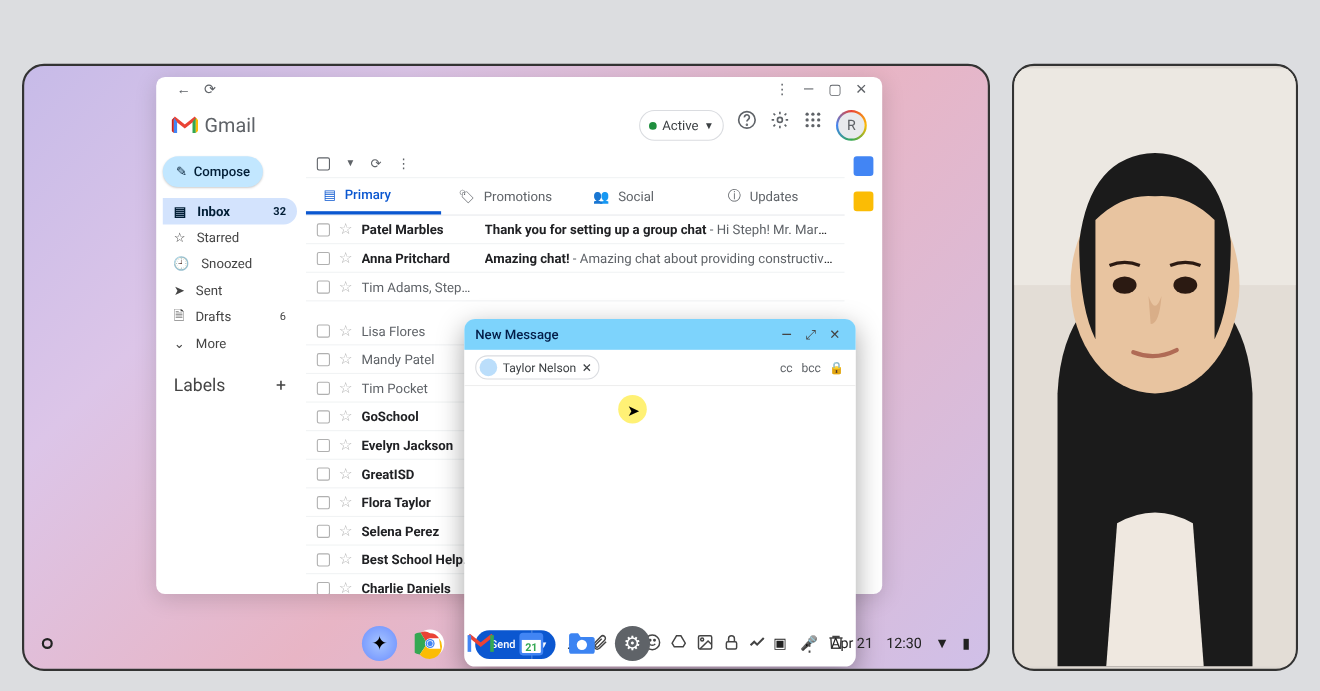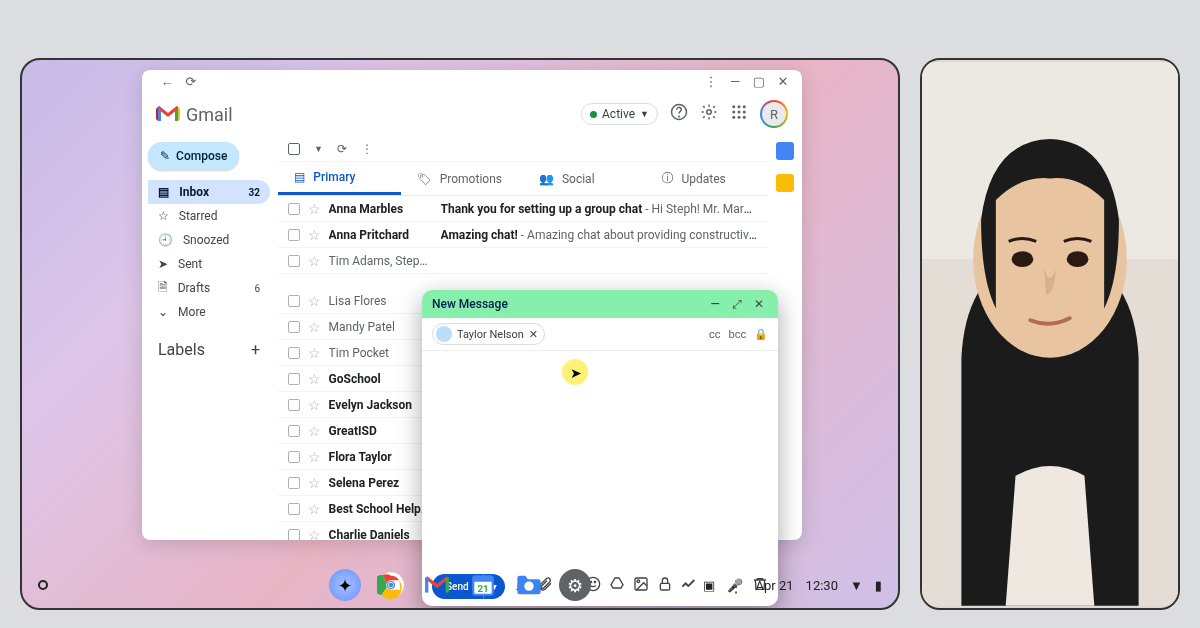--- a/index.html
+++ b/index.html
@@ -20,21 +20,21 @@
 .titlebar { height:22px; display:flex; align-items:center; padding:0 10px; color:#5f6368; }
 .titlebar .spacer { flex:1; }
 .tbtn { width:18px; height:18px; display:flex; align-items:center; justify-content:center; font-size:13px; cursor:pointer; margin-left:6px; }
 
 .topbar { height:44px; display:flex; align-items:center; padding:0 14px; gap:12px; }
 .logo { display:flex; align-items:center; gap:6px; font-size:18px; color:#5f6368; }
 .logo-icon { width:24px; height:18px; display:inline-block; }
 .searchbox { flex:1; max-width:380px; height:36px; background:#eaf1fb; border-radius:22px; display:flex; align-items:center; padding:0 12px; gap:10px; color:#5f6368; margin-left:80px;}
 .searchbox input { flex:1; border:none; background:transparent; font-size:14px; outline:none; }
 .status-chip { display:flex; align-items:center; gap:5px; font-size:12px; border:1px solid #dadce0; border-radius:14px; padding:3px 8px; color:#3c4043; }
-.top-icons { display:flex; align-items:center; gap:12px; margin-left:auto; }
+.top-icons { display:flex; gap:12px; margin-left:auto; }
 .icon { width:18px; height:18px; color:#5f6368; cursor:pointer; }
 .avatar { width:28px; height:28px; border-radius:50%; background:conic-gradient(#ea4335,#fbbc05,#34a853,#4285f4,#ea4335); padding:2px; }
 .avatar-inner{width:100%;height:100%;border-radius:50%;background:#e8eaed;display:flex;align-items:center;justify-content:center;font-size:13px;color:#5f6368;}
 
 .body-row { flex:1; display:flex; overflow:hidden; }
 .sidebar { width:136px; padding:6px 8px 0 6px; font-size:12px; color:#202124; }
 .compose-btn { display:flex; align-items:center; gap:6px; background:#c2e7ff; color:#001d35; border-radius:14px; padding:7px 12px; font-size:12px; font-weight:500; cursor:pointer; margin-bottom:10px; width:fit-content; box-shadow:0 1px 2px rgba(0,0,0,0.2);}
 .nav-item { display:flex; align-items:center; gap:10px; height:24px; padding:0 10px; border-radius:0 12px 12px 0; cursor:pointer; color:#444;}
 .nav-item.active { background:#d3e3fd; font-weight:700; color:#001d35;}
 .nav-item .count { margin-left:auto; font-size:10px; }
@@ -58,21 +58,21 @@
 .subject .preview{color:#5f6368;}
 
 .side-apps { width:34px; display:flex; flex-direction:column; align-items:center; gap:14px; padding-top:6px; }
 .side-apps .app-ic{width:18px;height:18px;border-radius:3px;}
 
 .compose-popup {
   position:absolute; left:400px; top:230px; width:356px; height:316px;
   background:#fff; border-radius:10px; box-shadow:0 8px 24px rgba(0,0,0,0.35);
   display:flex; flex-direction:column; overflow:hidden;
 }
-.compose-hdr{height:28px;background:#86efac;display:flex;align-items:center;padding:0 10px;font-size:12px;font-weight:500;color:#041e49;}
+.compose-hdr{height:28px;background:#7dd3fc;display:flex;align-items:center;padding:0 10px;font-size:12px;font-weight:500;color:#041e49;}
 .compose-hdr .spacer{flex:1;}
 .compose-hdr .hbtn{width:18px;height:18px;display:flex;align-items:center;justify-content:center;cursor:pointer;color:#444;font-size:12px;margin-left:4px;}
 .to-row{display:flex;align-items:center;gap:6px;padding:5px 10px;border-bottom:1px solid #eee;font-size:12px;}
 .chip{display:flex;align-items:center;gap:5px;border:1px solid #dadce0;border-radius:12px;padding:2px 6px 2px 3px;font-size:11px;color:#3c4043;}
 .chip-av{width:16px;height:16px;border-radius:50%;background:#bbdefb;}
 .ccbcc{margin-left:auto;display:flex;gap:8px;color:#5f6368;font-size:11px;}
 .subj-row{padding:5px 10px;border-bottom:1px solid #eee;}
 .subj-row input{width:100%;border:none;outline:none;font-size:12px;color:#5f6368;}
 .compose-body{flex:1;position:relative;}
 .cursor-spot{position:absolute;left:140px;top:8px;width:26px;height:26px;border-radius:50%;background:rgba(255,235,59,0.7);}
@@ -217,21 +217,21 @@
             </div>
           <div class="tab">
               <span>ⓘ</span>
               <span>Updates</span>
             </div>
         </div>
         <div class="mail-list" id="mail-list">
             <div class="mail-row">
     <span class="chk"></span>
     <span class="star">☆</span>
-    <span class="sender">Anna Marbles</span>
+    <span class="sender">Patel Marbles</span>
     <span class="subject"><span class="subj-bold">Thank you for setting up a group chat</span><span class="preview"> - Hi Steph! Mr. Marbles here, thank you for setting up a gro</span></span>
             </div>
             <div class="mail-row">
     <span class="chk"></span>
     <span class="star">☆</span>
     <span class="sender">Anna Pritchard</span>
     <span class="subject"><span class="subj-bold">Amazing chat!</span><span class="preview"> - Amazing chat about providing constructive and helpful feedback! Thank you Stepl</span></span>
             </div>
             <div class="mail-row read">
     <span class="chk"></span>

